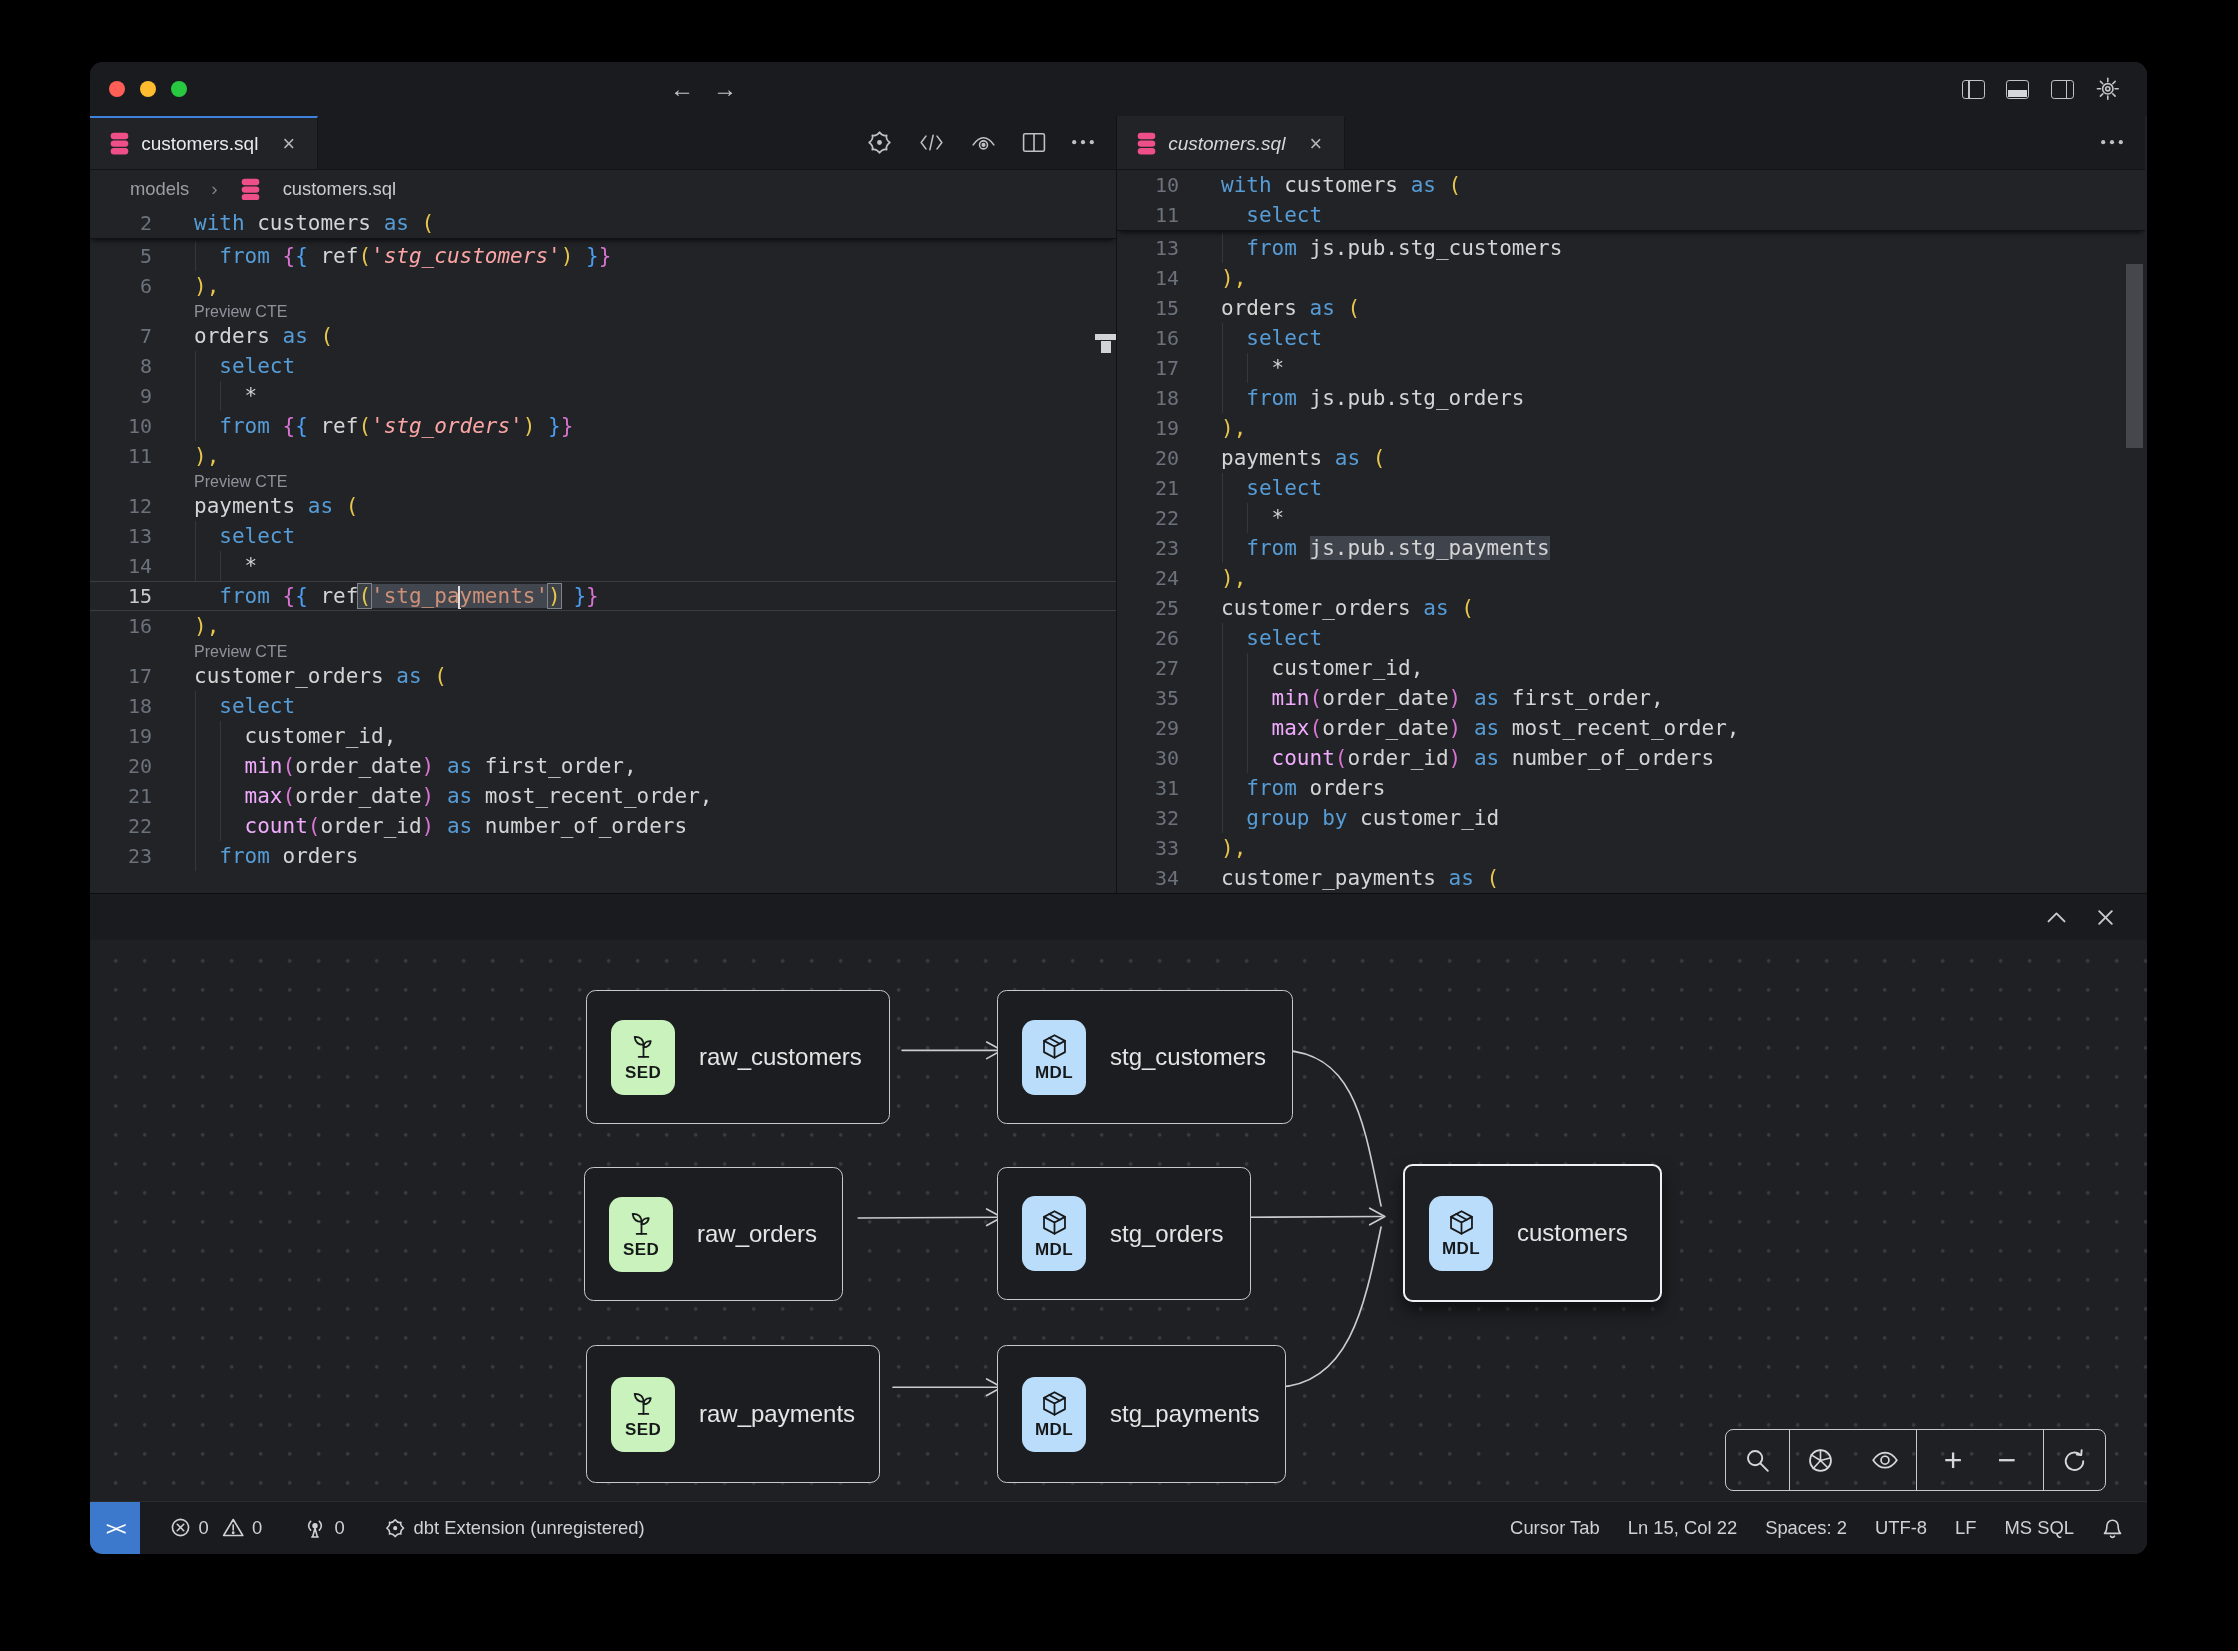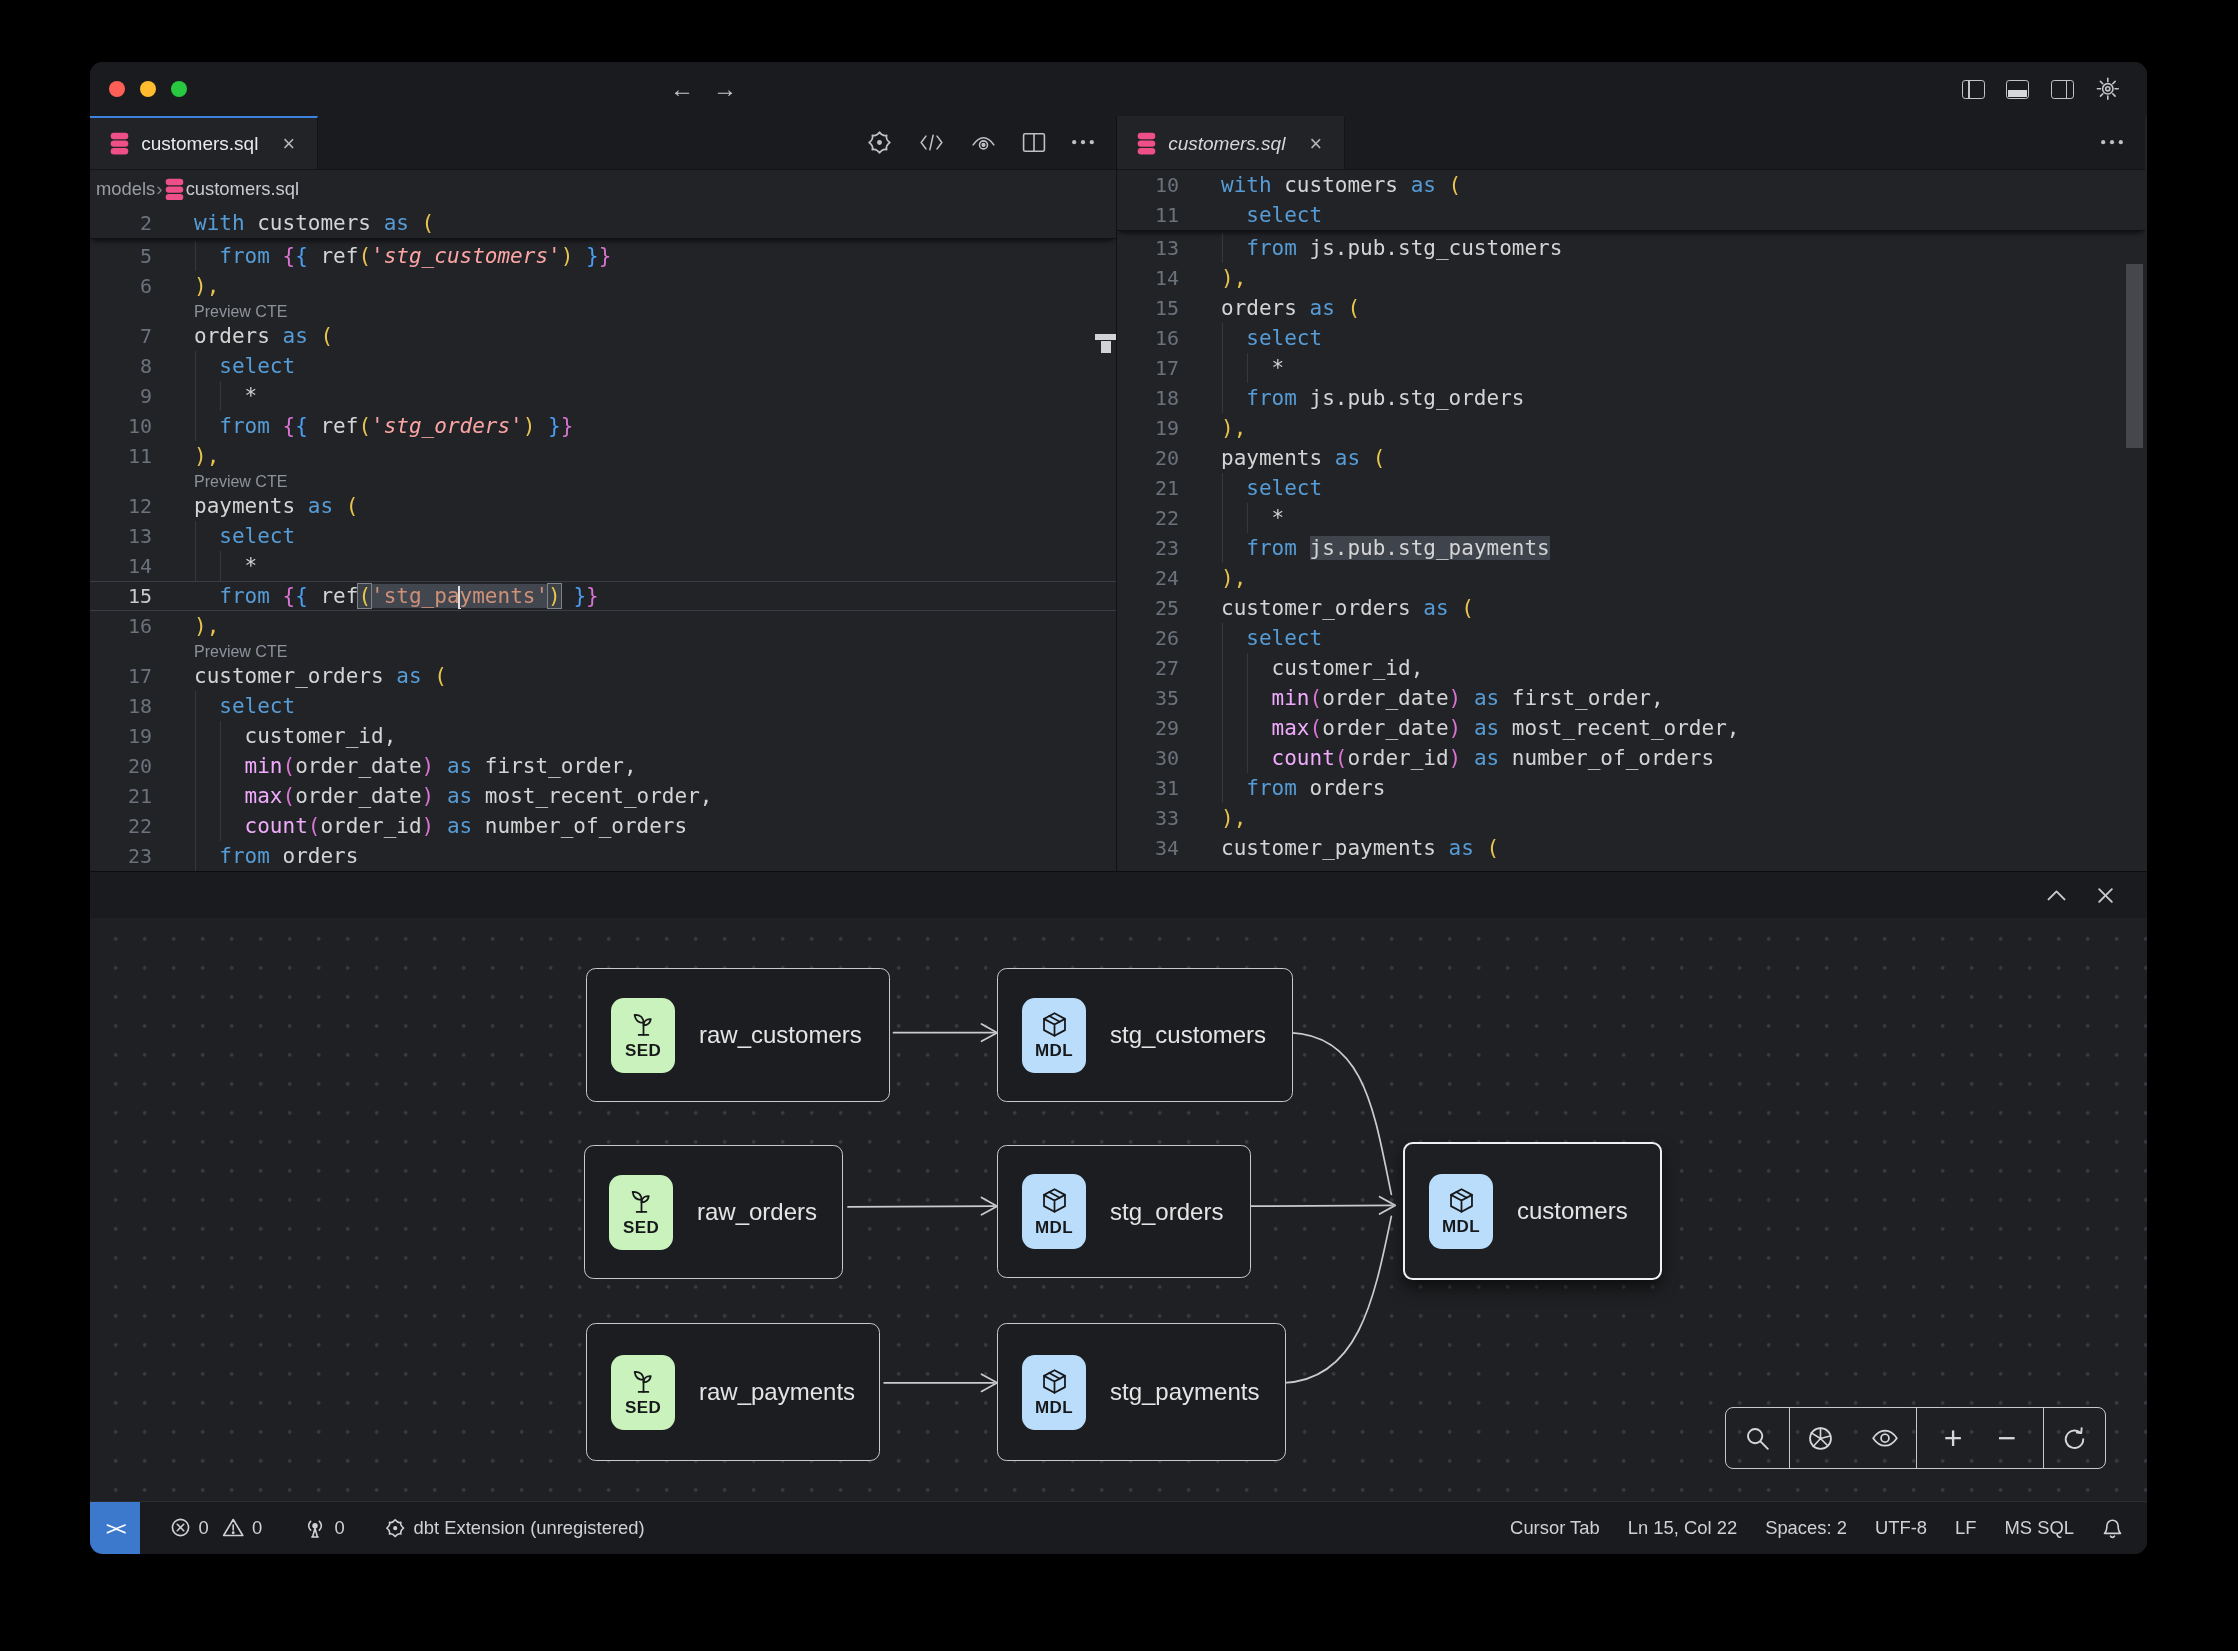--- a/index.html
+++ b/index.html
@@ -26,21 +26,21 @@
   .pane{position:relative;overflow:hidden;background:#222327;}
   #pane-left{width:1027px;border-right:1.6px solid #101114;}
   #pane-right{width:1028px;}
   .tabbar{height:54px;background:#1a1b1e;border-bottom:0.8px solid #131418;display:flex;align-items:stretch;}
   .tab{display:flex;align-items:center;padding:0 19px;background:#222327;border-right:0.8px solid #131418;
     border-top:2.4px solid transparent;color:#e8e9ec;font-size:19px;gap:11.2px;min-width:228px;}
   .tab.active{border-top-color:#3d82dd;}
   .tab.preview .tab-label{font-style:italic;color:#d6d7db;}
   .tab .close{color:#b6b7bc;font-size:21.6px;margin-left:12.8px;}
   .tab-actions{margin-left:auto;display:flex;align-items:center;gap:25px;padding-right:21px;color:#bfc0c5;}
-  .breadcrumb{height:38px;display:flex;align-items:center;gap:1px;padding-left:6px;font-size:18.4px;color:#9a9da3;}
+  .breadcrumb{height:38px;display:flex;align-items:center;gap:22px;padding-left:32px;font-size:18.4px;color:#9a9da3;margin-left:8px;}
   .bc-sep{color:#7d8086;font-size:19px;}
   .bc-file{color:#c9cbd0;}
   .coderegion{position:relative;font-family:"DejaVu Sans Mono",monospace;font-size:21px;}
   .row{position:relative;height:30px;display:flex;align-items:center;}
   .row.cur{border-top:0.8px solid #3a3d44;border-bottom:0.8px solid #3a3d44;}
   .ln{flex:0 0 62px;text-align:right;color:#6c727c;font-size:20px;}
   .row.cur .ln{color:#c8cacd;}
   .code{margin-left:42px;white-space:pre;color:#d4d4d4;}
   .lensrow{height:20px;display:flex;align-items:flex-end;padding-left:104px;
     font-family:"Liberation Sans",sans-serif;font-size:16px;color:#8e929a;}
@@ -408,20 +408,25 @@
             <div class="gd" style="left: 130px;"></div>
             <span class="ln">30</span>
             <span class="code"><span class="fn">    count</span><span class="b2">(</span><span class="id">order_id</span><span class="b2">)</span><span class="kw"> as</span><span class="id"> number_of_orders</span></span>
           </div>
           <div class="row">
             <div class="gd" style="left: 105px;"></div>
             <span class="ln">31</span>
             <span class="code"><span class="kw">  from</span><span class="id"> orders</span></span>
           </div>
           <div class="row">
+            <div class="gd" style="left: 105px;"></div>
+            <span class="ln">32</span>
+            <span class="code"><span class="kw">  group by</span><span class="id"> customer_id</span></span>
+          </div>
+          <div class="row">
             <span class="ln">33</span>
             <span class="code"><span class="b1">),</span></span>
           </div>
           <div class="row">
             <span class="ln">34</span>
             <span class="code"><span class="id">customer_payments</span><span class="kw"> as</span><span class="b1"> (</span></span>
           </div>
         </div>
       <div class="scroll-thumb" style="top:148px;height:184px;"></div>
     </div>

